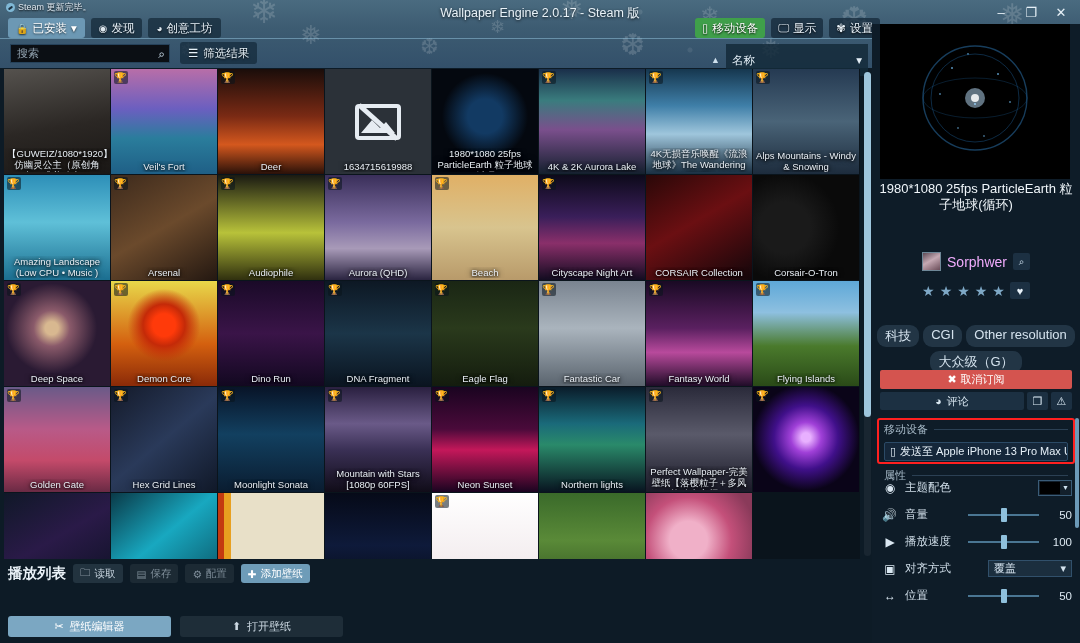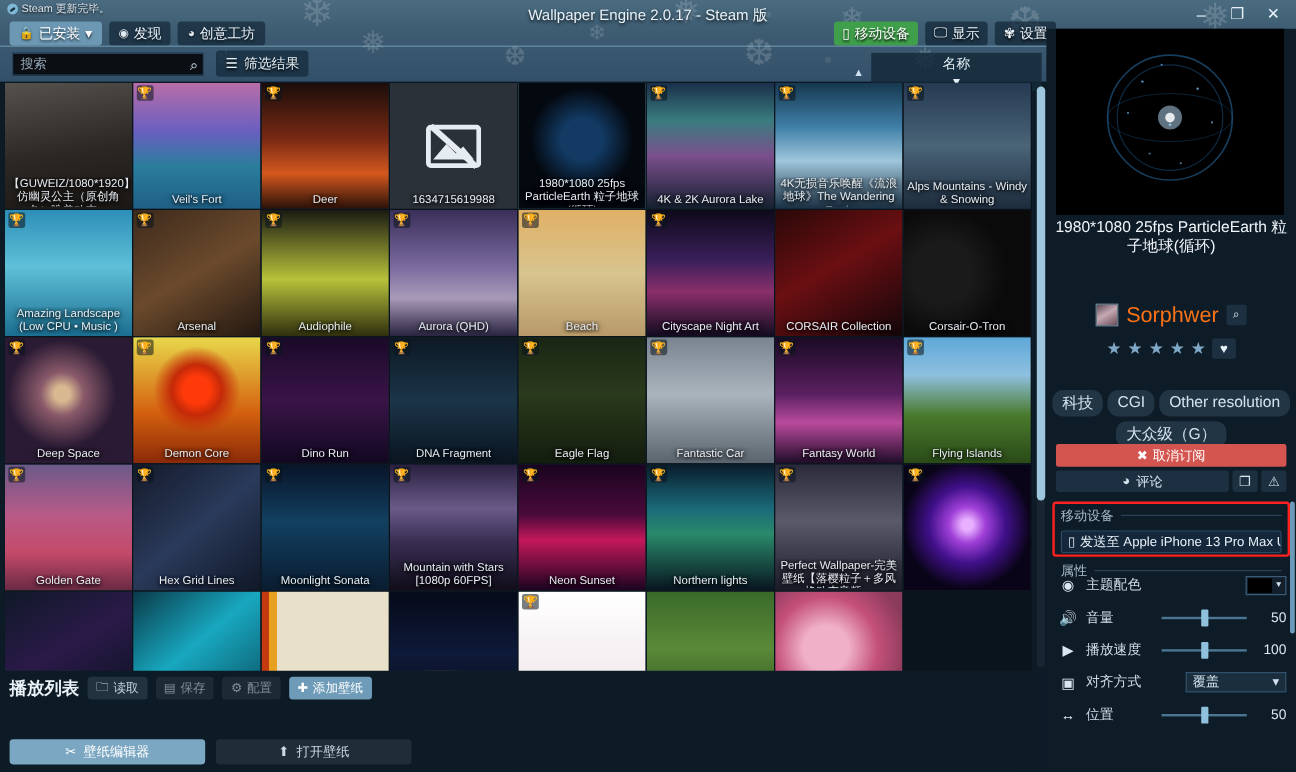--- a/index.html
+++ b/index.html
@@ -64,21 +64,21 @@
   }
 
   .mode-btns { position: absolute; right: 200px; top: 18px; display: flex; gap: 6px; align-items: center; }
   .mbtn { height: 20px; padding: 0 7px; border-radius: 3px; display: flex; align-items: center; gap: 4px;
           font-size: 11.5px; color: #eaf3fa; background: rgba(18,38,54,.72); text-shadow: 0 1px 2px #000; }
   .mbtn.green { background: #3f9f4a; color: #fff; }
 
   .sort-wrap { position: absolute; right: 212px; top: 44px; display:flex; align-items:center; gap:6px;}
   .sort-up { color:#cfe1ee; font-size: 9px; }
   .sort-sel { width: 142px; height: 32px; background: rgba(20,42,58,.85); border:0; color:#e3eef6;
-              font-size: 11.5px; display:flex; align-items:center; padding: 0 6px; justify-content: center; flex-direction: column; }
+              font-size: 11.5px; display:flex; align-items:center; padding: 0 6px; justify-content: space-between; }
 
   
   .grid {
     position: absolute; left: 4px; top: 69px; width: 856px; height: 490px;
     display: grid; grid-template-columns: repeat(8, 106px); grid-auto-rows: 105px;
     gap: 1px; overflow: hidden; background: #0a141c;
   }
   .cell { position: relative; overflow: hidden; background: #14202b; }
   .cell .thumb { position: absolute; inset: 0; }
   .cell .cap {
@@ -121,21 +121,21 @@
 
   
   .panel { position: absolute; left: 872px; top: 24px; width: 208px; height: 619px; background: #0e1c28; }
   .preview { position: absolute; left: 8px; top: 0px; width: 190px; height: 155px; overflow:hidden; background:#000; }
   .p-title { position: absolute; left: 6px; top: 157px; width: 196px; text-align: center;
              font-size: 13px; line-height: 16px; color: #f0f6fa; }
   .p-author { position: absolute; left: 0; top: 228px; width: 208px; display: flex; align-items: center;
               justify-content: center; gap: 6px; }
   .avatar { width: 19px; height: 19px; border: 1px solid #6f8898;
             background: linear-gradient(150deg,#5e4a55,#c5a9b3 45%,#6a4c58); }
-  .author-name { font-size: 18px; color: #f97316; }
+  .author-name { font-size: 14px; color: #f0abfc; }
   .mini-btn { width: 17px; height: 17px; background: #1c3042; border-radius: 2px; color: #cfe2f0;
               display: flex; align-items: center; justify-content: center; font-size: 10px; }
   .p-rating { position: absolute; left: 0; top: 258px; width: 208px; display: flex; align-items: center;
               justify-content: center; gap: 5px; }
   .star { color: #7ea8c6; font-size: 14px; }
   .heart { width: 20px; height: 17px; background: #1c3042; border-radius: 2px; color: #eaf3fa;
            display: flex; align-items: center; justify-content: center; font-size: 11px; }
   .p-meta { position: absolute; left: 0; top: 282px; width: 208px; text-align: center; font-size: 11.5px;
             color: #c5d3de; }
   .p-tags { position: absolute; left: 4px; top: 301px; width: 200px; display: flex; flex-wrap: wrap;

